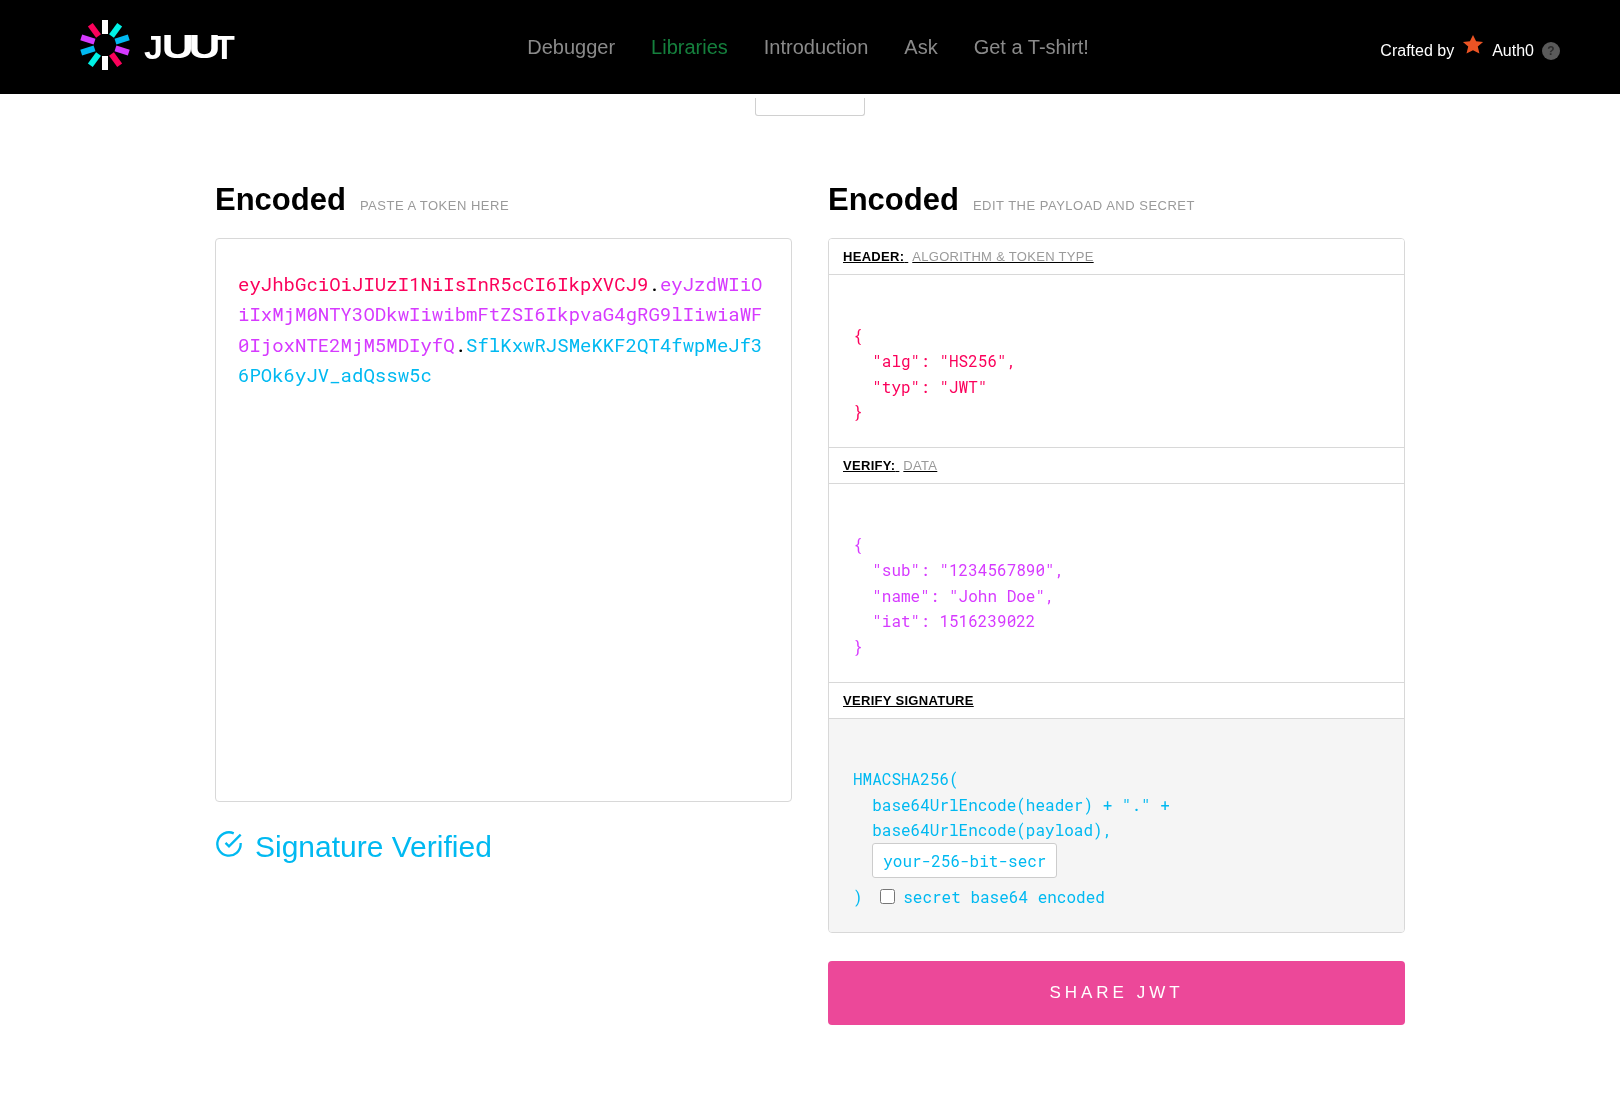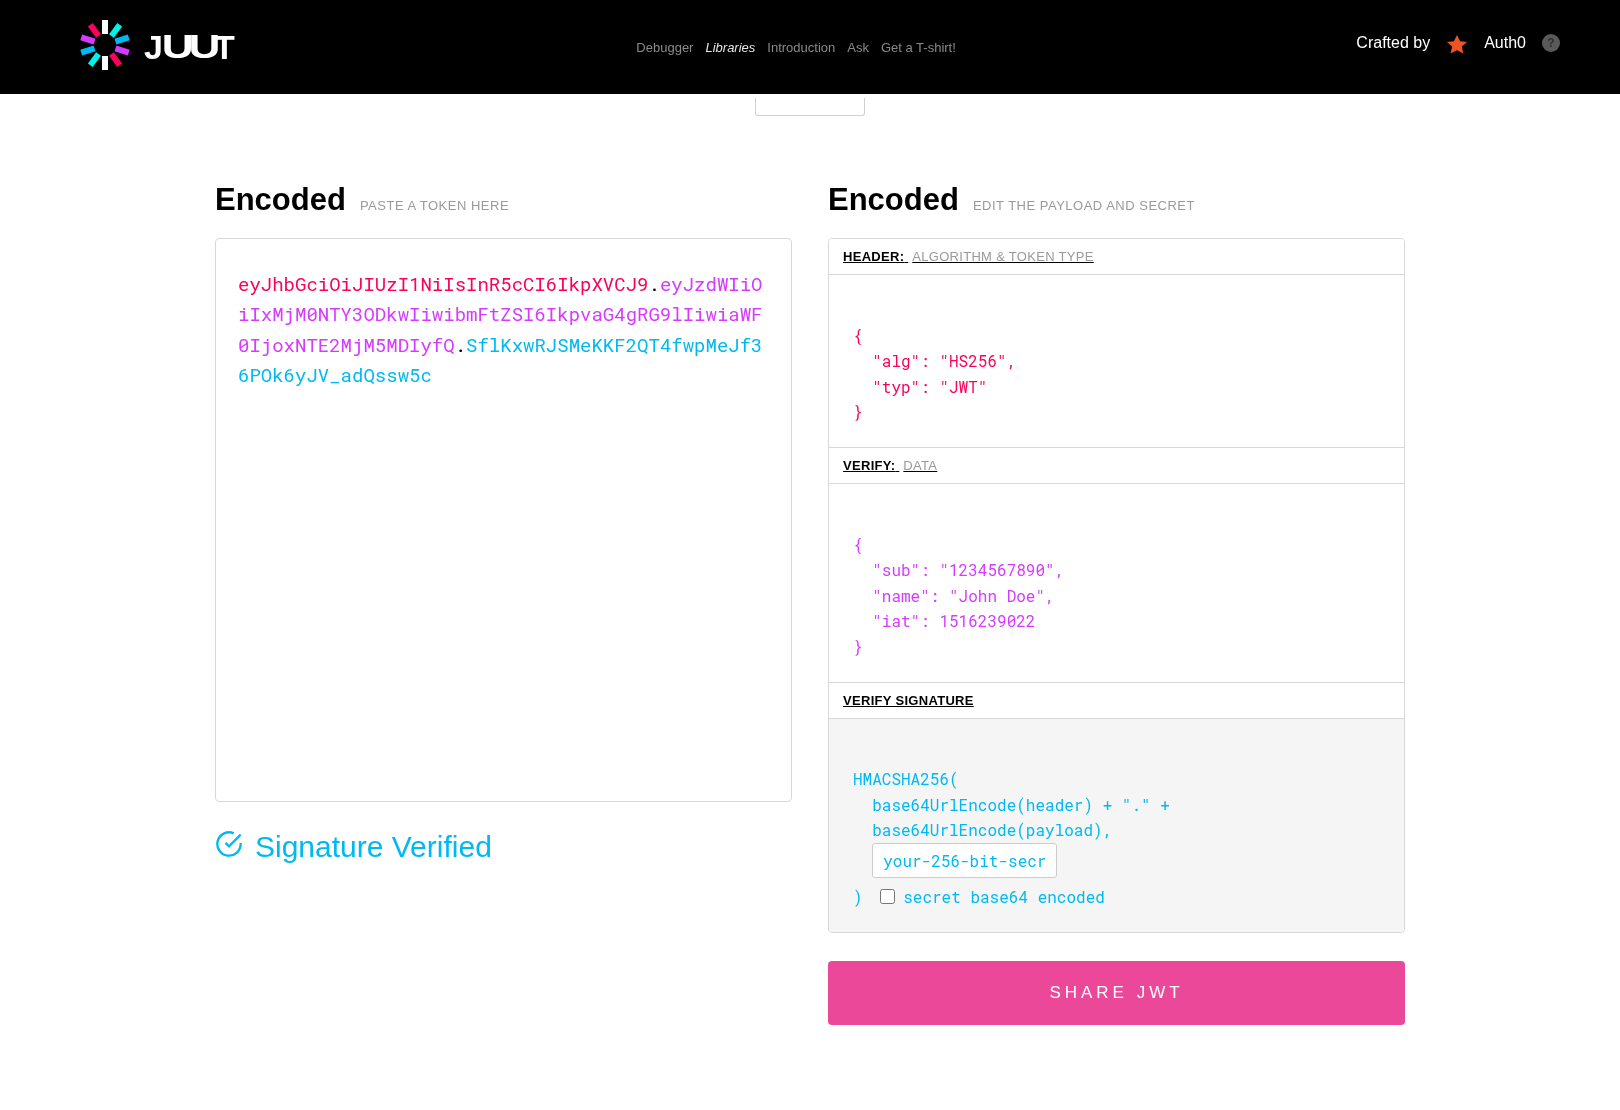--- a/index.html
+++ b/index.html
@@ -6,24 +6,24 @@
     body { font-family: -apple-system, BlinkMacSystemFont, "Segoe UI", Helvetica, Arial, sans-serif; background: #fff; color: #000; }
     .header {
       background: #000;
       height: 94px;
       display: flex;
       align-items: center;
       justify-content: space-between;
       padding: 0 60px 0 80px;
     }
     .logo-wrap { display: flex; align-items: center; gap: 14px; }
-    .nav { display: flex; gap: 12px; font-size: 13px; }
+    .nav { display: flex; gap: 36px; font-size: 20px; }
     .nav a { color: #8a8a8a; text-decoration: none; cursor: pointer; }
-    .nav a.active { color: #e5e5e5; font-style: italic; }
-    .crafted { display: flex; align-items: flex-start; gap: 16px; color: #fff; font-size: 16px; }
+    .nav a.active { color: #15803d; }
+    .crafted { display: flex; align-items: flex-end; gap: 8px; color: #fff; font-size: 16px; }
     .help-circle { width: 18px; height: 18px; border-radius: 50%; background: #5a5a5a; display: inline-flex; align-items: center; justify-content: center; font-size: 12px; color: #2d2d2d; font-weight: bold; }
     .algo-row { display: flex; justify-content: center; align-items: center; height: 26px; }
     .main {
       max-width: 1210px;
       margin: 0 auto;
       display: grid;
       grid-template-columns: 1fr 1fr;
       gap: 36px;
       padding: 30px 10px 40px;
     }

